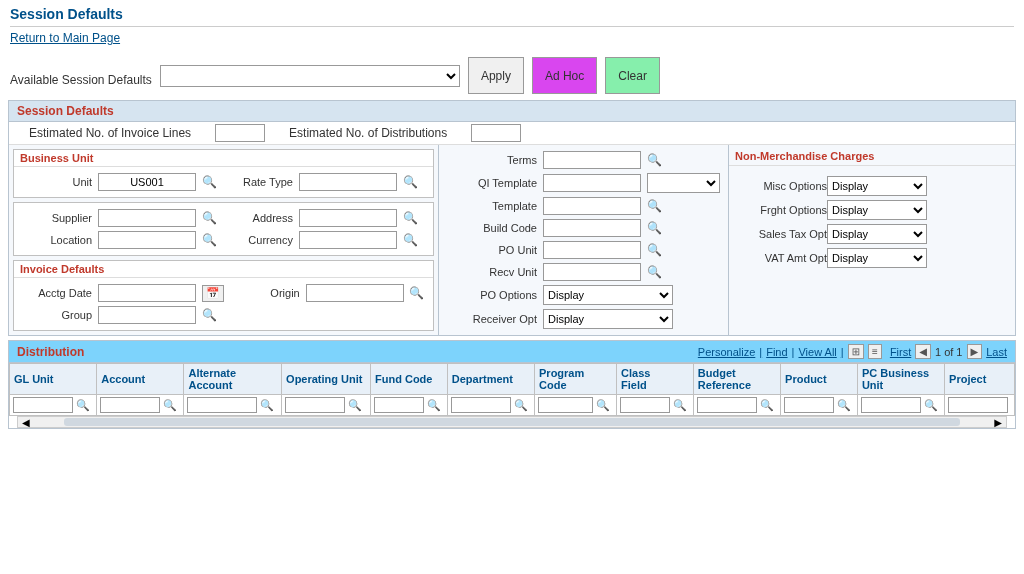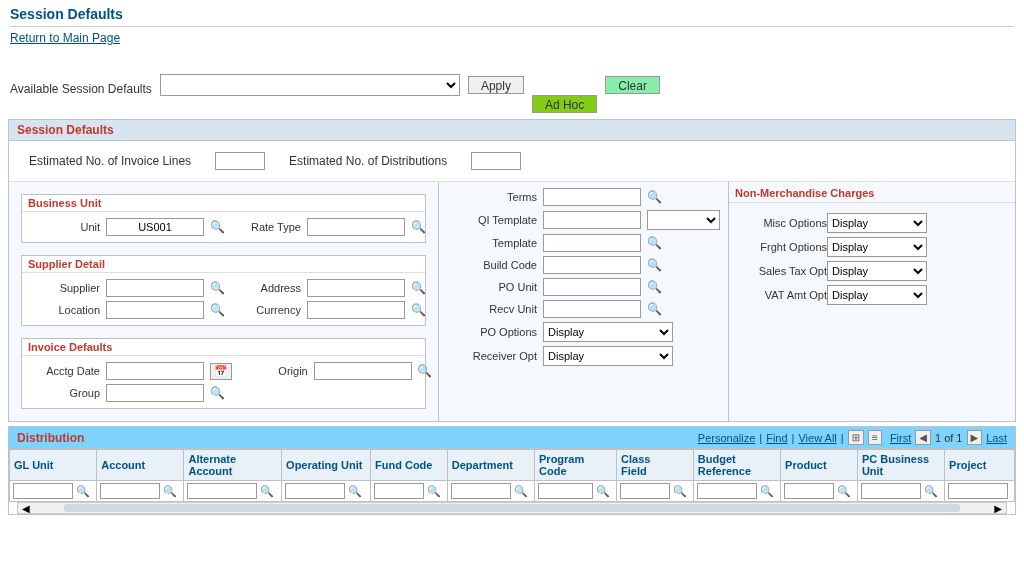--- a/index.html
+++ b/index.html
@@ -5,38 +5,38 @@
     * { box-sizing: border-box; margin: 0; padding: 0; }
     body { font-family: Arial, Helvetica, sans-serif; font-size: 12px; background: #fff; color: #000; }
 
     .page-header { padding: 6px 10px 2px 10px; }
     .page-title { color: #00518A; font-size: 14px; font-weight: bold; border-bottom: 1px solid #ccc; padding-bottom: 4px; }
     .return-link { color: #00518A; text-decoration: underline; cursor: pointer; font-size: 12px; padding: 4px 0; display: inline-block; }
 
     .toolbar { display: flex; align-items: center; padding: 6px 10px; gap: 8px; }
     .toolbar-label { color: #333; font-size: 12px; white-space: nowrap; margin-top: 8px; }
     .toolbar-select { width: 300px; height: 22px; border: 1px solid #999; background: #fff; font-size: 12px; }
-    .toolbar-btn { height: 18px; padding: 2px 12px; font-size: 12px; border: 1px solid #999; background: #f5f5f5; cursor: pointer; color: #333; }
+    .toolbar-btn { height: 37px; padding: 2px 12px; font-size: 12px; border: 1px solid #999; background: #f5f5f5; cursor: pointer; color: #333; }
     .toolbar-btn.apply { background: #f0f0f0; }
-    .toolbar-btn.adhoc { background: #84cc16; margin-top: 38px; }
+    .toolbar-btn.adhoc { background: #d946ef; }
     .toolbar-btn.clear { background: #86efac; }
 
     .section-wrapper { margin: 0 8px 4px 8px; border: 1px solid #B8C4D0; background: #f5f8fc; }
     .section-title-bar { background: #D6E4F0; padding: 3px 8px; font-size: 12px; font-weight: bold; color: #C0392B; border-bottom: 1px solid #B8C4D0; }
 
-    .estimated-row { display: flex; align-items: center; gap: 24px; padding: 11px 20px; background: #fff; border-bottom: 1px solid #ddd; }
+    .estimated-row { display: flex; align-items: center; gap: 24px; padding: 2px 20px; background: #fff; border-bottom: 1px solid #ddd; }
     .estimated-row label { font-size: 12px; color: #333; }
     .estimated-row input { width: 50px; height: 18px; border: 1px solid #999; font-size: 12px; }
 
     .three-col { display: flex; gap: 0; border-top: 0; }
     .col-left { width: 430px; border-right: 1px solid #B8C4D0; }
     .col-mid { width: 290px; border-right: 1px solid #B8C4D0; }
     .col-right { flex: 1; }
 
-    .sub-section { border: 1px solid #C0C0C0; margin: 12px; background: #fff; }
+    .sub-section { border: 1px solid #C0C0C0; margin: 4px; background: #fff; }
     .sub-section-title { color: #C0392B; font-size: 11px; font-weight: bold; padding: 2px 6px; border-bottom: 1px solid #ddd; }
 
     .form-grid { display: flex; flex-direction: column; gap: 4px; padding: 6px 8px; }
     .form-row { display: flex; align-items: center; gap: 6px; }
     .form-label { text-align: right; color: #333; font-size: 11px; min-width: 70px; }
     .form-label-wide { text-align: right; color: #333; font-size: 11px; min-width: 90px; }
     .form-input { height: 18px; border: 1px solid #999; font-size: 11px; background: #fff; }
     .form-input-sm { width: 98px; text-align: center; }
     .form-input-xs { width: 60px; }
     .search-icon-btn { cursor: pointer; font-size: 12px; color: #00518A; }
@@ -110,21 +110,20 @@
             <input class="form-input form-input-sm" type="text" value="US001" style="">
             <span class="search-icon-btn">🔍</span>
             <span class="form-label">Rate Type</span>
             <input class="form-input form-input-sm" type="text" style="">
             <span class="search-icon-btn">🔍</span>
           </div>
         </div>
       </div>
 
       <div class="sub-section">
-        <div class="sub-section-title">Supplier Detail</div>
         <div class="form-grid">
           <div class="form-row">
             <span class="form-label">Supplier</span>
             <input class="form-input form-input-sm" type="text" style="">
             <span class="search-icon-btn">🔍</span>
             <span class="form-label">Address</span>
             <input class="form-input form-input-sm" type="text" style="">
             <span class="search-icon-btn">🔍</span>
           </div>
           <div class="form-row">

